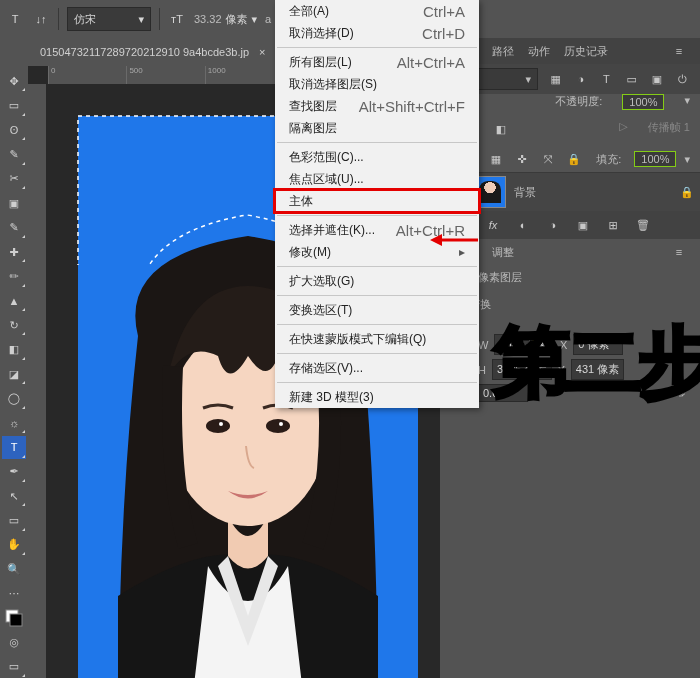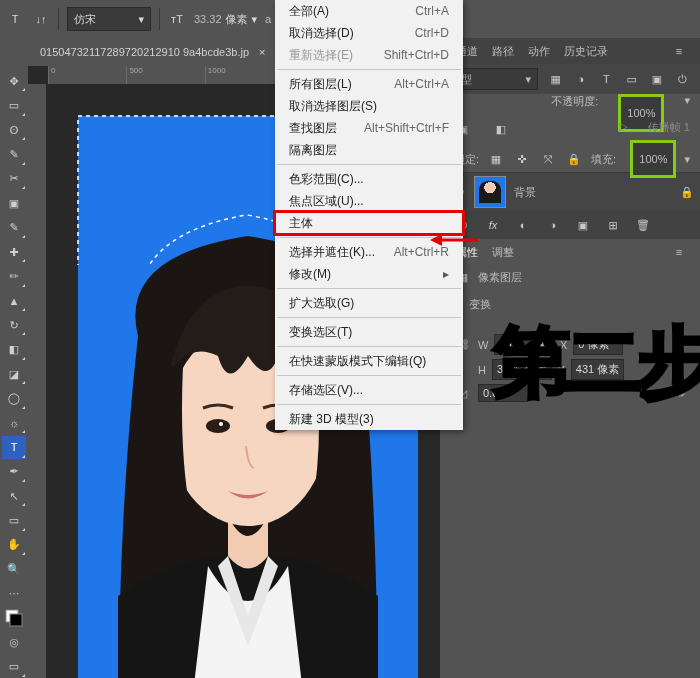--- a/index.html
+++ b/index.html
@@ -26,38 +26,38 @@
   .portrait svg{width:100%;height:100%}
   
   .right{position:absolute;right:0;top:38px;width:256px;bottom:0;background:#535353;color:#bdbdbd;font-size:11px}
   .panelTabs{height:26px;display:flex;align-items:center;gap:14px;padding:0 12px;background:#424242}
   .rowA{height:30px;display:flex;align-items:center;gap:10px;padding:0 10px;background:#454545}
   .drop{height:20px;min-width:70px;background:#3a3a3a;border:1px solid #2a2a2a;display:flex;align-items:center;padding:0 6px;justify-content:space-between}
   .iconbtn{width:18px;height:18px;display:flex;align-items:center;justify-content:center;color:#c8c8c8}
   .layers{background:#454545}
   .opRow{height:26px;display:flex;align-items:flex-start;padding:0 10px;gap:20px}
   .opRow .label{flex:1;text-align:right;color:#bdbdbd}
-  .pct{background:#3a3a3a;border:3px solid #84cc16;padding:10px 6px}
+  .pct{background:#3a3a3a;border:1px solid #84cc16;padding:1px 6px}
   .lockRow{height:26px;display:flex;align-items:center;gap:8px;padding:0 10px}
   .layerItem{height:38px;display:flex;align-items:center;gap:8px;padding:0 6px;border-top:1px solid #3a3a3a}
   .layerItem.sel{background:#2d63bf;color:#fff}
   .eye{width:16px;text-align:center}
   .thumb{width:30px;height:30px;background:#1f77ea;border:1px solid #888;position:relative;overflow:hidden}
   .thumb .p{position:absolute;inset:4px;background:radial-gradient(circle at 50% 30%, #efcdb9 0 30%, #1a1a1a 30% 100%);border-radius:40% 40% 0 0}
   .footIcons{height:28px;display:flex;align-items:center;gap:12px;padding:0 10px;background:#424242;color:#bdbdbd}
   .propsHead{height:26px;display:flex;align-items:center;gap:14px;padding:0 12px}
   .pxlabel{height:24px;display:flex;align-items:center;gap:6px;padding:0 10px}
   .transform{padding:8px 10px}
   .transform .title{display:flex;align-items:center;gap:6px;margin-bottom:22px}
   .whrow{display:flex;align-items:center;gap:6px;margin-bottom:4px}
   .numfield{background:#3a3a3a;border:1px solid #2a2a2a;padding:2px 4px;min-width:40px;color:#d7d7d7}
   
-  .ctxmenu{position:absolute;left:275px;top:0;width:188px;background:#f1f1f1;color:#222;font-size:12px;box-shadow:2px 2px 6px rgba(0,0,0,.4);z-index:20}
+  .ctxmenu{position:absolute;left:275px;top:0;width:204px;background:#f1f1f1;color:#222;font-size:12px;box-shadow:2px 2px 6px rgba(0,0,0,.4);z-index:20}
   .mi{height:22px;display:flex;align-items:center;justify-content:space-between;padding:0 14px}
-  .mi .sc{color:#666;font-size:12px}
+  .mi .sc{color:#666;font-size:15px}
   .mi .arrow{color:#555}
   .mi.highlight{outline:3px solid #e40000;outline-offset:-1px}
   .sep{height:1px;background:#c7c7c7;margin:3px 2px}
   .redArrow{position:absolute;left:430px;top:230px;z-index:21}
   .bigtext{position:absolute;right:-10px;top:312px;font-size:76px;font-weight:900;color:#ffe53a;-webkit-text-stroke:4px #000;letter-spacing:-4px;white-space:nowrap;z-index:30}
   .lockicon{margin-left:auto;color:#bdbdbd}
   svg{display:block}
 </style>
 </head>
 <body>
@@ -174,24 +174,20 @@
 
 <div class="ctxmenu">
   <div class="mi">
       <span>全部(A)</span>
       <span class="sc">Ctrl+A</span>
     </div>
   <div class="mi">
       <span>取消选择(D)</span>
       <span class="sc">Ctrl+D</span>
     </div>
-  <div class="mi" style="color:#999">
-      <span>重新选择(E)</span>
-      <span class="sc">Shift+Ctrl+D</span>
-    </div>
   <div class="sep"></div>
   <div class="mi">
       <span>所有图层(L)</span>
       <span class="sc">Alt+Ctrl+A</span>
     </div>
   <div class="mi">
       <span>取消选择图层(S)</span>
     </div>
   <div class="mi">
       <span>查找图层</span>
@@ -280,21 +276,21 @@
     <span style="margin-left:auto">▷</span>
     <span>传播帧 1</span>
   </div>
 
   <div class="lockRow">
     <span>锁定:</span>
     <span class="iconbtn">▦</span>
     <span class="iconbtn">✜</span>
     <span class="iconbtn">⤧</span>
     <span class="iconbtn">🔒</span>
-    <span class="label" style="text-align:left;flex:1">填充:</span>
+    <span class="label" style="text-align:center;flex:1">填充:</span>
     <span class="pct">100%</span>
       <span>▾</span>
   </div>
 
   <div class="layers">
     <div class="layerItem">
       <span class="eye">👁</span>
       <div class="thumb">
           <div class="p"></div>
         </div>

